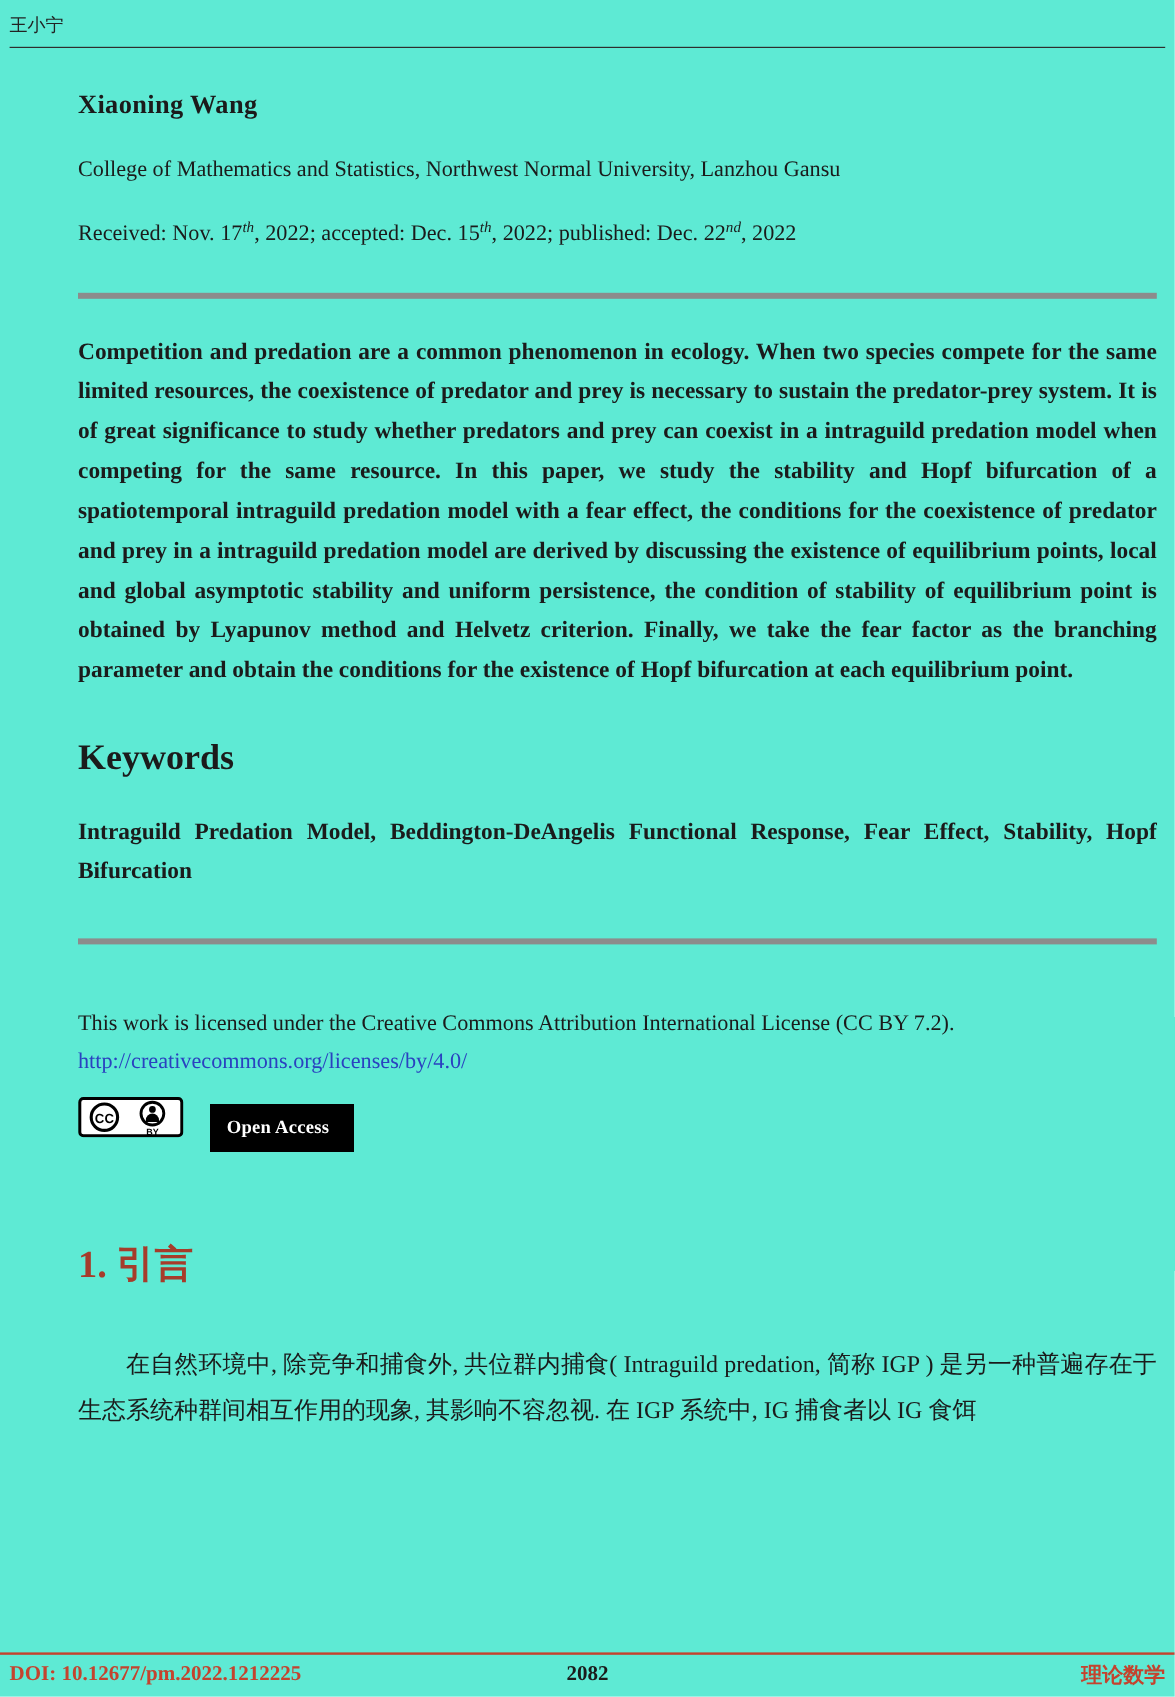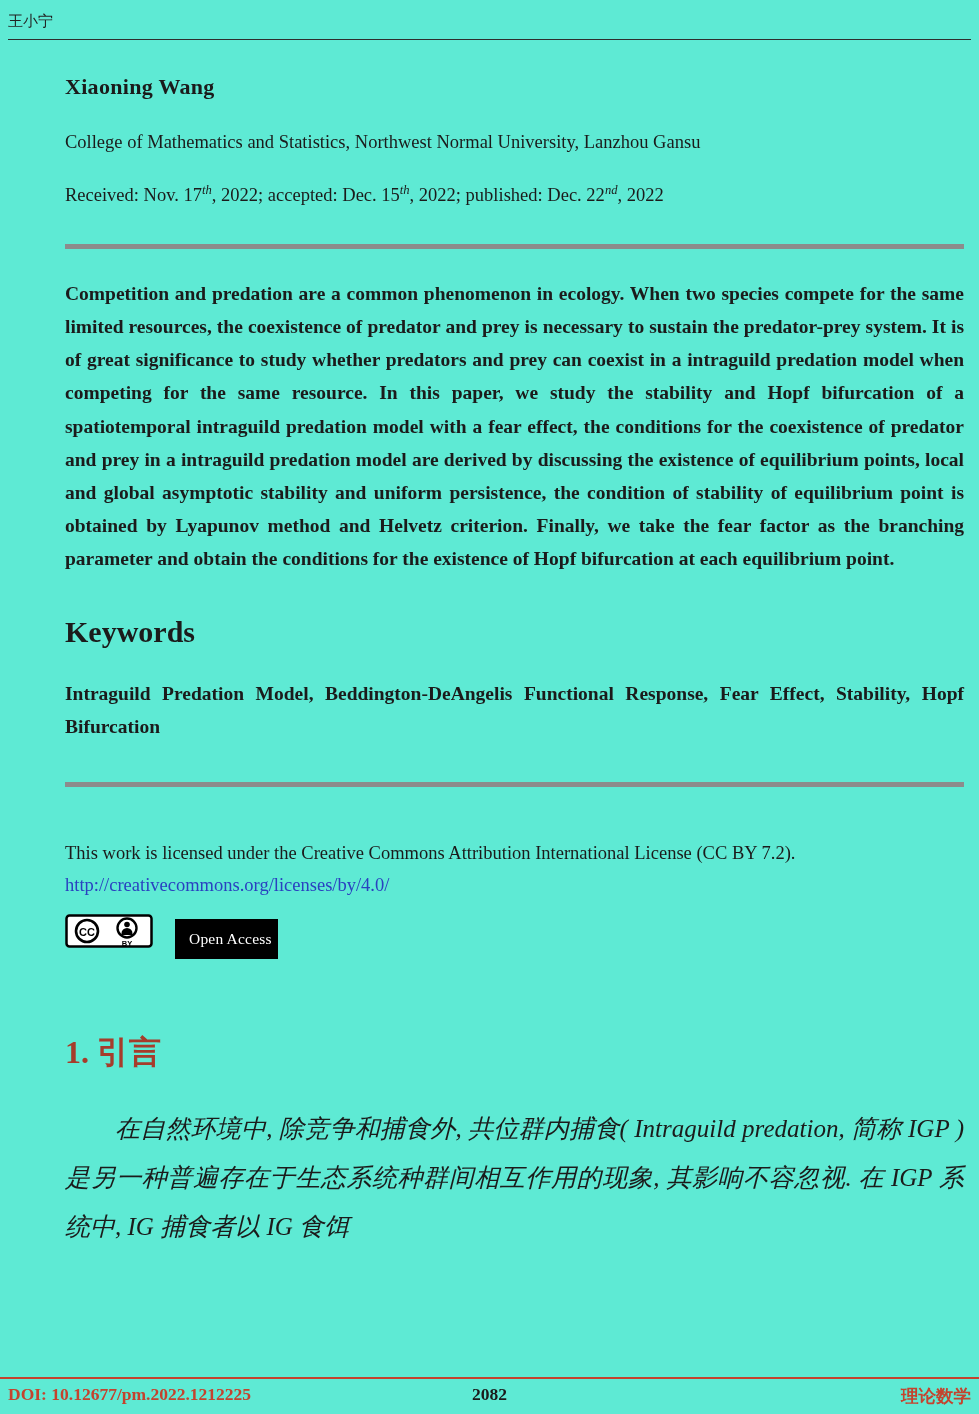--- a/index.html
+++ b/index.html
@@ -73,39 +73,38 @@
   .badges {
     margin-top: 12px;
     display: flex;
     align-items: flex-end;
     gap: 22px;
   }
   .cc-badge { display: inline-block; }
   .open-access-badge {
     background: #000000;
     color: #ffffff;
-    font-weight: normal;
+    font-weight: bold;
     font-size: 15.5px;
-    padding: 6px 6px 7px 14px;
+    padding: 6px 21px 7px 14px;
     letter-spacing: 0.2px;
   }
 
   .section-heading {
     margin-top: 72px;
     font-size: 32px;
     font-weight: bold;
     color: #a63c2b;
   }
   .cn-paragraph {
-    margin-top: 30px;
-    font-size: 25px;
+    margin-top: 42px;
+    font-size: 20px;
     line-height: 1.95;
     text-align: justify;
     text-indent: 2em;
-    font-style: italic;
   }
 
   
   .footer {
     position: absolute;
     left: 0; right: 0; bottom: 0;
   }
   .footer-rule {
     border: 0;
     border-top: 2px solid #c4432e;

